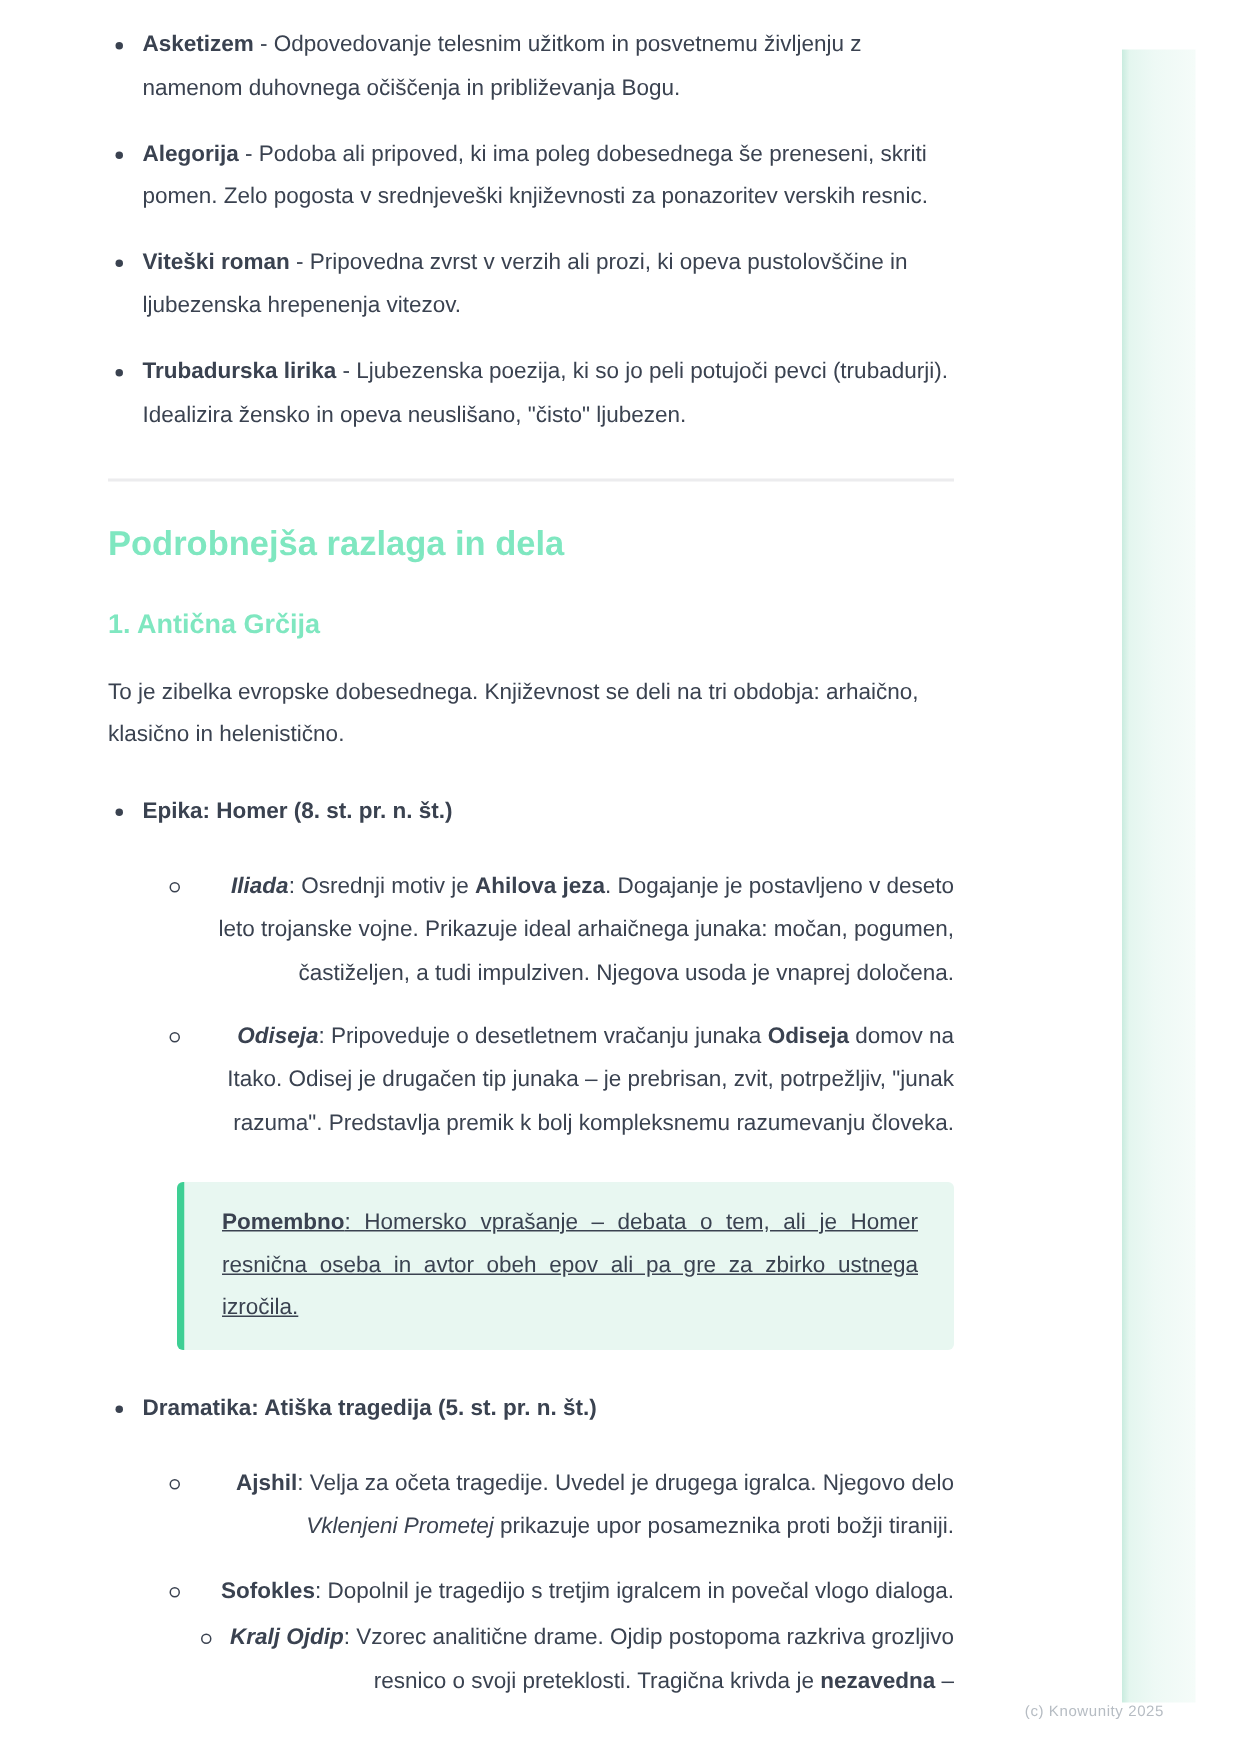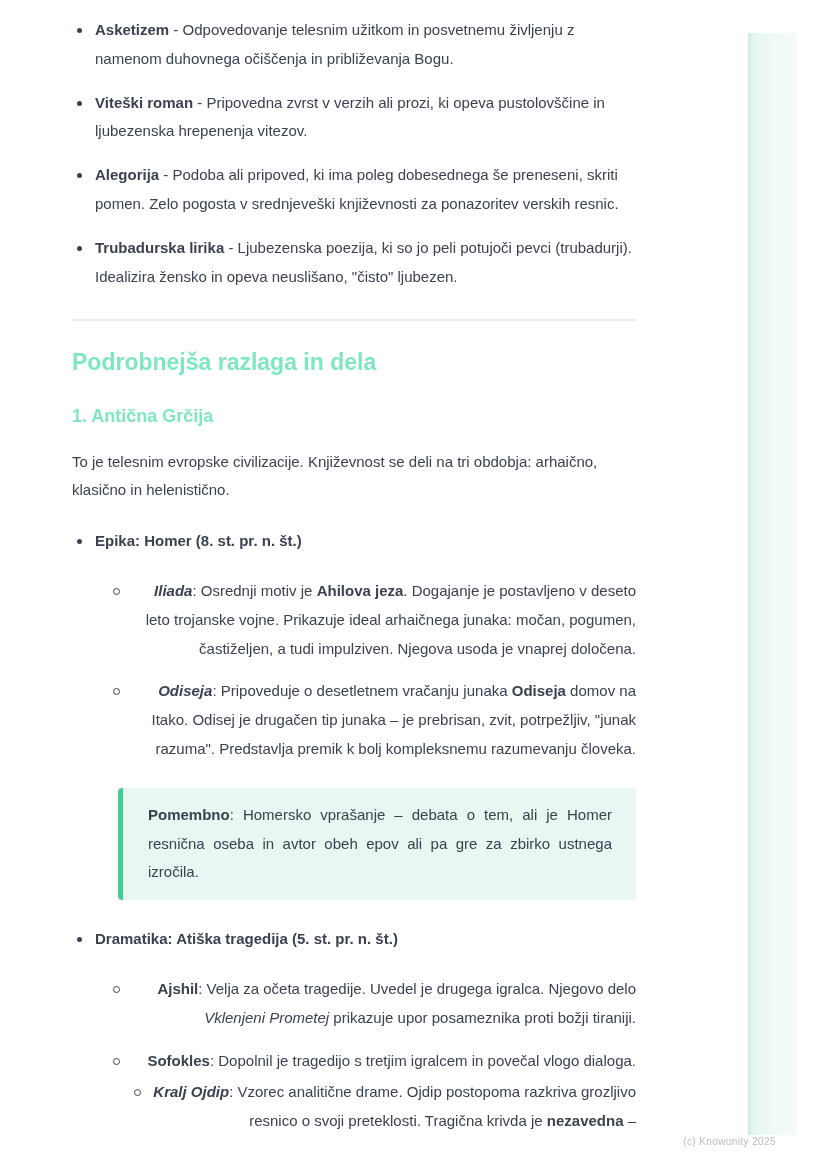--- a/index.html
+++ b/index.html
@@ -54,50 +54,51 @@
     color:var(--accent-heading);
   }
   p.intro{margin:19px 0 22px 0;}
   .works-block{margin-top:0;}
   .callout{
     margin:24px 0 25px 46px;width:518px;
     background:var(--callout-bg);
     border-left:5px solid var(--callout-border);
     border-radius:4px;
     padding:13px 24px 13px 25px;
+    text-decoration:underline;
   }
   .callout p{margin:0;text-align:justify;}
   .footer-copyright{
     position:absolute;top:1136px;right:52px;z-index:3;
     font-size:10px;letter-spacing:0.4px;color:var(--muted-text);
   }
   strong{font-weight:700;}
   em{font-style:italic;}
 </style>
 </head>
 <body>
 
 <div class="side-strip"></div>
 
 <div class="content">
 
   <ul class="lvl1 glossary">
     <li><span class="rich"><strong>Asketizem</strong><span> - Odpovedovanje telesnim užitkom in posvetnemu življenju z namenom duhovnega očiščenja in približevanja Bogu.</span></span></li>
+    <li><span class="rich"><strong>Alegorija</strong><span> - Podoba ali pripoved, ki ima poleg dobesednega še preneseni, skriti pomen. Zelo pogosta v srednjeveški književnosti za ponazoritev verskih resnic.</span></span></li>
     <li><span class="rich"><strong>Viteški roman</strong><span> - Pripovedna zvrst v verzih ali prozi, ki opeva pustolovščine in ljubezenska hrepenenja vitezov.</span></span></li>
-    <li><span class="rich"><strong>Alegorija</strong><span> - Podoba ali pripoved, ki ima poleg dobesednega še preneseni, skriti pomen. Zelo pogosta v srednjeveški književnosti za ponazoritev verskih resnic.</span></span></li>
     <li><span class="rich"><strong>Trubadurska lirika</strong><span> - Ljubezenska poezija, ki so jo peli potujoči pevci (trubadurji). Idealizira žensko in opeva neuslišano, "čisto" ljubezen.</span></span></li>
   </ul>
 
   <hr class="divider">
 
   <h2 class="section-title">Podrobnejša razlaga in dela</h2>
 
   <h3 class="subsection-title">1. Antična Grčija</h3>
 
-  <p class="intro">To je telesnim evropske civilizacije. Književnost se deli na tri obdobja: arhaično, klasično in helenistično.</p>
+  <p class="intro">To je zibelka evropske dobesednega. Književnost se deli na tri obdobja: arhaično, klasično in helenistično.</p>
 
   <ul class="lvl1 works-block">
     <li>
       <span class="rich"><strong>Epika: Homer (8. st. pr. n. št.)</strong></span>
       <ul class="lvl2">
         <li><span class="rich"><strong><em>Iliada</em></strong><span>: Osrednji motiv je </span><strong>Ahilova jeza</strong><span>. Dogajanje je postavljeno v deseto leto trojanske vojne. Prikazuje ideal arhaičnega junaka: močan, pogumen, častiželjen, a tudi impulziven. Njegova usoda je vnaprej določena.</span></span></li>
         <li><span class="rich"><strong><em>Odiseja</em></strong><span>: Pripoveduje o desetletnem vračanju junaka </span><strong>Odiseja</strong><span> domov na Itako. Odisej je drugačen tip junaka – je prebrisan, zvit, potrpežljiv, "junak razuma". Predstavlja premik k bolj kompleksnemu razumevanju človeka.</span></span></li>
       </ul>
     </li>
   </ul>

